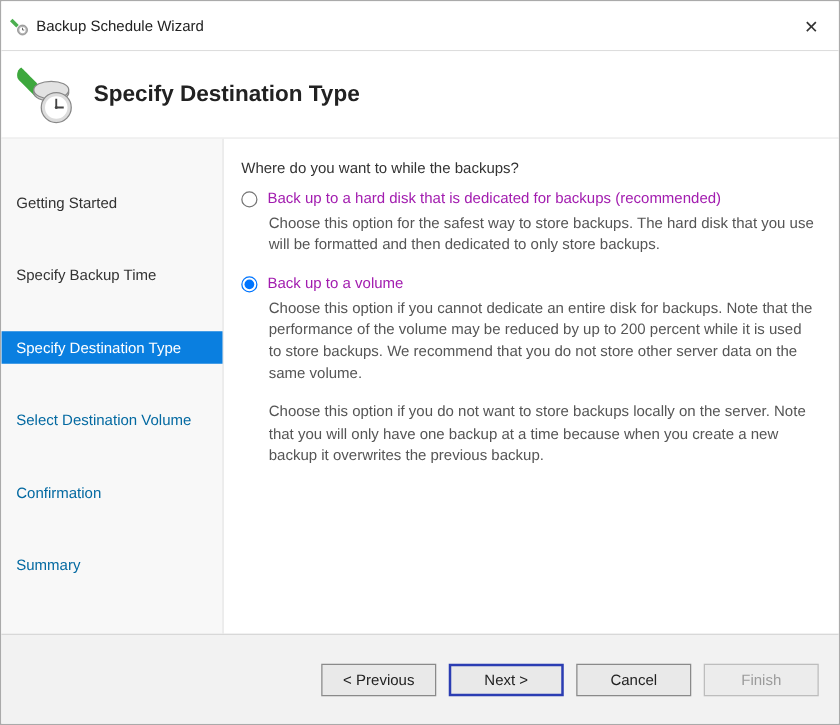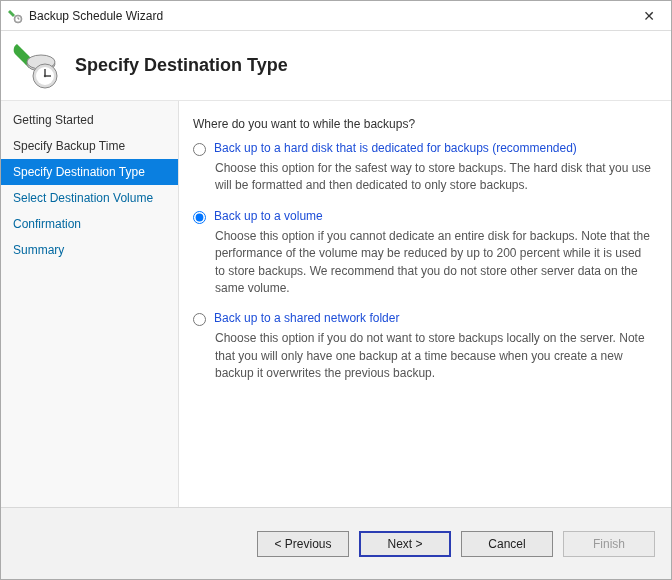--- a/index.html
+++ b/index.html
@@ -10,21 +10,21 @@
     width: 672px;
     height: 580px;
     overflow: hidden;
     border: 1px solid #aaa;
     display: flex;
     flex-direction: column;
   }
   .titlebar {
     display: flex;
     align-items: center;
-    height: 30px;
+    height: 40px;
     padding: 0 8px 0 6px;
     border-bottom: 1px solid #ddd;
     background: #fff;
   }
   .titlebar .tb-icon { width: 16px; height: 16px; margin-right: 6px; }
   .titlebar .tb-title { font-size: 12px; color: #222; flex: 1; }
   .titlebar .tb-close { font-size: 14px; color: #333; padding: 0 8px; cursor: default; }
 
   .header {
     display: flex;
@@ -50,35 +50,36 @@
     padding-top: 6px;
   }
   .sidebar .step {
     padding: 6px 12px;
     color: #333;
     font-size: 12px;
     white-space: nowrap;
     overflow: hidden;
     text-overflow: ellipsis;
     cursor: default;
+    margin-top: 32px;
   }
   .sidebar .step.current { background: #0a7fe0; color: #fff; }
   .sidebar .step.future { color: #0369a1; }
 
   .content {
     flex: 1;
     background: #fff;
     padding: 16px 18px 10px 14px;
     overflow: auto;
   }
   .content .question { font-size: 12px; color: #333; margin-bottom: 10px; }
   .option { margin-bottom: 14px; }
   .option-row { display: flex; align-items: flex-start; gap: 8px; }
   .option-row input[type="radio"] { margin-top: 2px; }
-  .option-label { font-size: 12px; color: #1d4ed8; text-align: right; }
+  .option-label { font-size: 12px; color: #a21caf; text-align: right; }
   .option-desc { font-size: 12px; color: #555; margin: 4px 0 0 22px; line-height: 1.45; }
 
   .footer {
     height: 72px;
     border-top: 1px solid #d8d8d8;
     background: #f2f2f2;
     display: flex;
     align-items: center;
     justify-content: flex-end;
     padding-right: 16px;
@@ -151,24 +152,20 @@
           <div class="option-desc">Choose this option for the safest way to store backups. The hard disk that you use will be formatted and then dedicated to only store backups.</div>
         </div>
         <div class="option">
           <label class="option-row">
             <input type="radio" name="dest" checked="" style="">
             <span class="option-label">Back up to a volume</span>
           </label>
           <div class="option-desc">Choose this option if you cannot dedicate an entire disk for backups. Note that the performance of the volume may be reduced by up to 200 percent while it is used to store backups. We recommend that you do not store other server data on the same volume.</div>
         </div>
         <div class="option">
-          <label class="option-row">
-            <input type="radio" name="dest" style="">
-            <span class="option-label">Back up to a shared network folder</span>
-          </label>
           <div class="option-desc">Choose this option if you do not want to store backups locally on the server. Note that you will only have one backup at a time because when you create a new backup it overwrites the previous backup.</div>
         </div>
       </div>
   </div>
 </div>
 
 <div class="footer">
   <button class="btn">&lt; Previous</button>
   <button class="btn default">Next &gt;</button>
   <button class="btn">Cancel</button>

